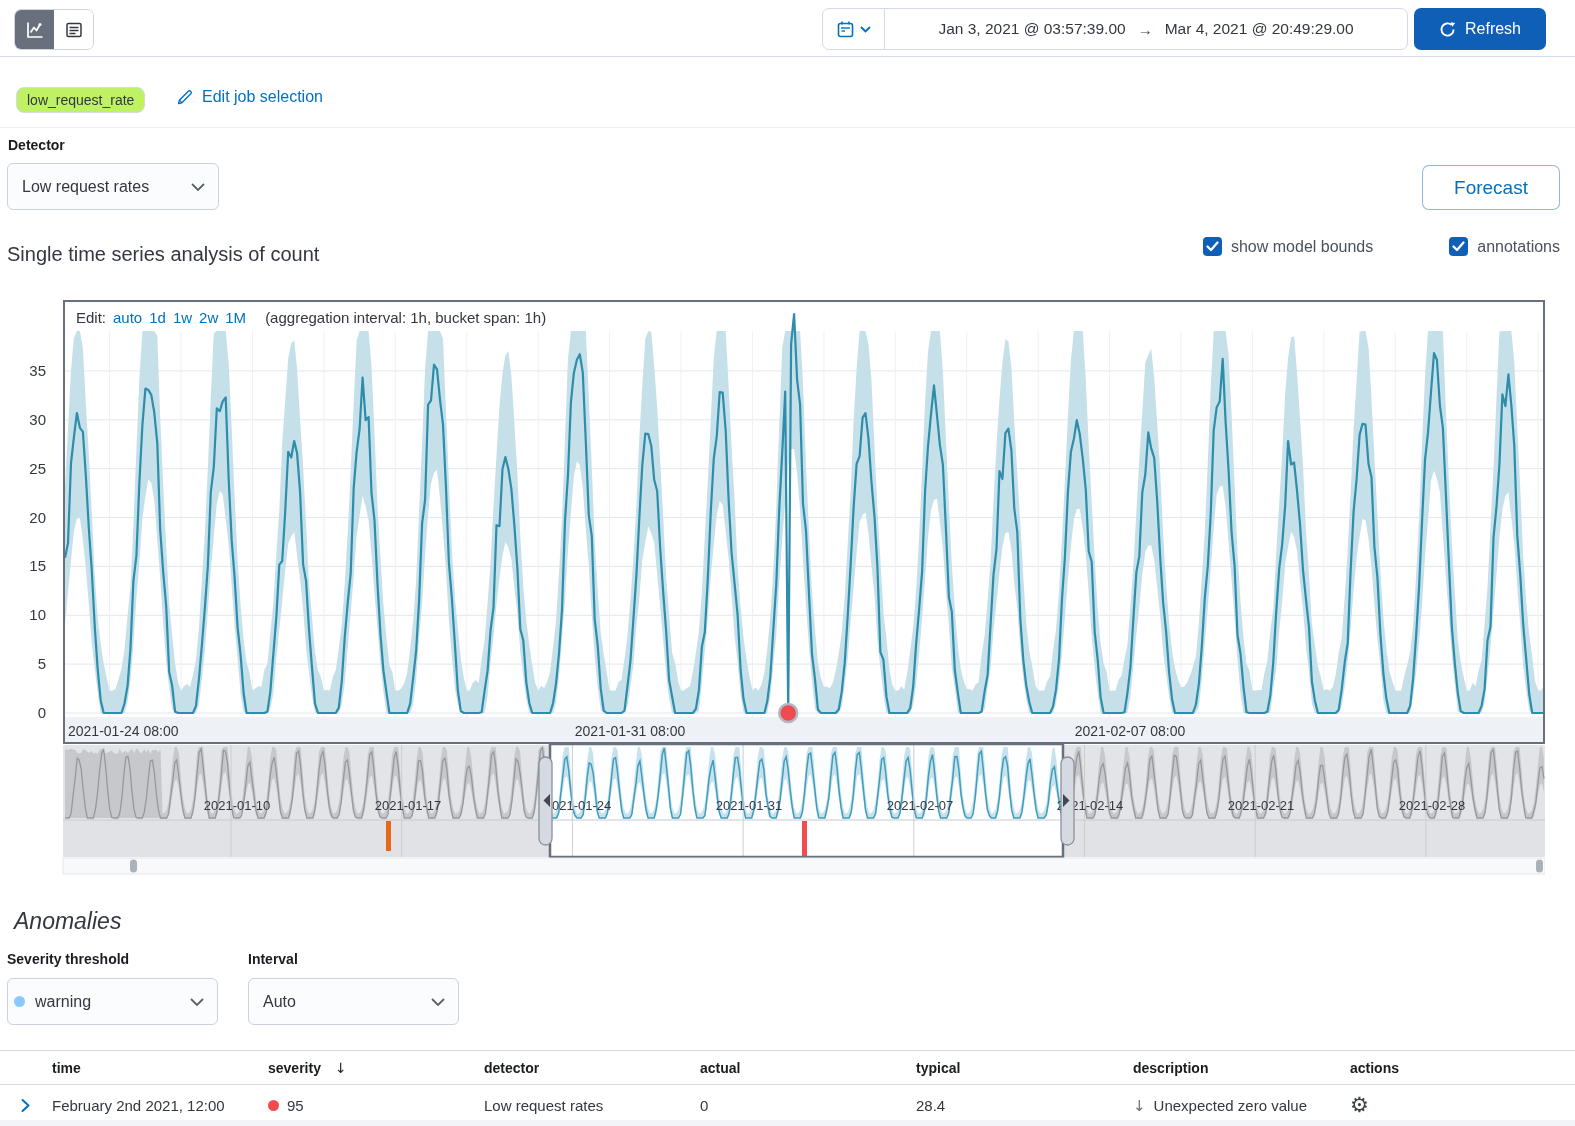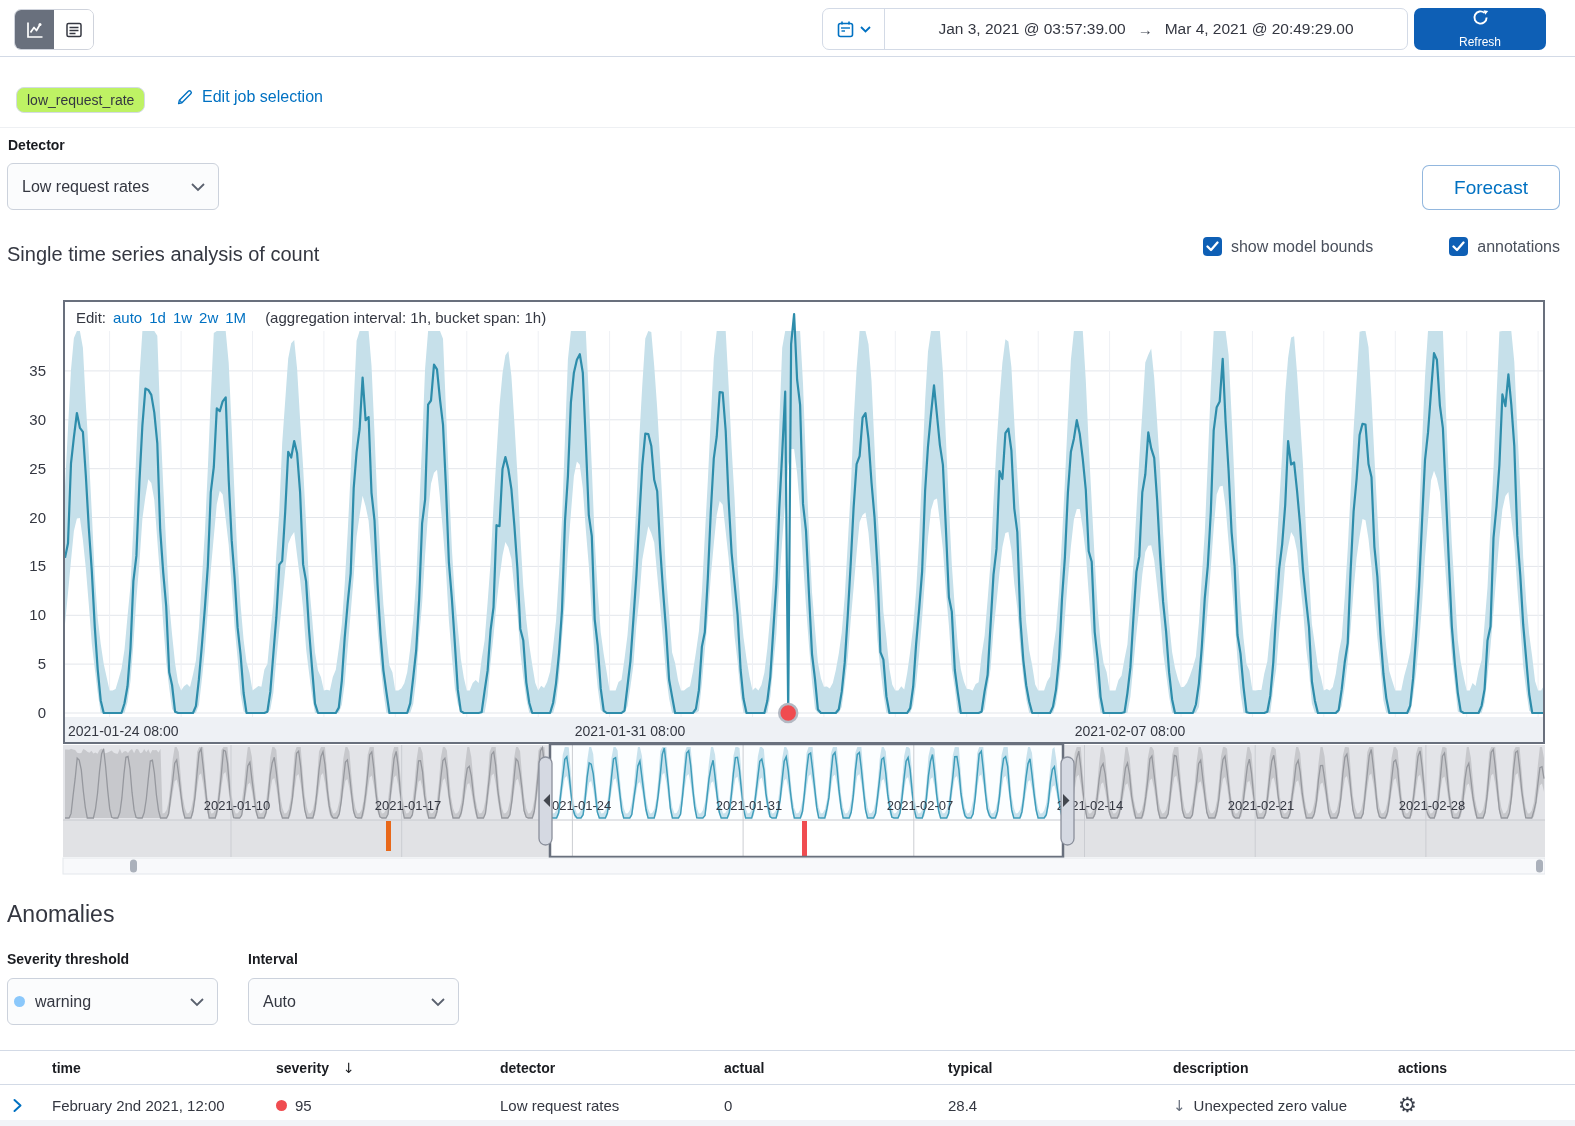--- a/index.html
+++ b/index.html
@@ -17,21 +17,21 @@
   
   .topbar{position:absolute;top:0;left:0;right:0;height:57px;border-bottom:1px solid var(--border);background:#fff;}
   .view-toggle{position:absolute;left:14px;top:9px;display:flex;border:1px solid #cfd3dc;border-radius:7px;overflow:hidden;background:#fff;}
   .vt-btn{width:39px;height:39px;display:flex;align-items:center;justify-content:center;border:none;background:#fff;padding:0;cursor:pointer;}
   .vt-btn.sel{background:#69707d;}
   .page-title{position:absolute;left:104px;top:10px;margin:0;font-size:29px;font-weight:500;color:var(--title);letter-spacing:-.3px;}
   .datepicker{position:absolute;left:822px;top:8px;width:586px;height:42px;background:#fff;border:1px solid var(--border);border-radius:7px;display:flex;align-items:stretch;}
   .cal-seg{width:62px;border-right:1px solid var(--border);display:flex;align-items:center;justify-content:center;gap:5px;cursor:pointer;}
   .date-text{flex:1;display:flex;align-items:center;justify-content:center;gap:12px;font-size:15.5px;color:var(--text);cursor:pointer;}
   .date-arrow{color:#3c414c;font-size:15px;}
-  .refresh-btn{position:absolute;left:1414px;top:8px;width:132px;height:42px;background:var(--fill);color:#fff;border:none;border-radius:7px;font-size:12px;font-weight:500;display:flex;align-items:center;justify-content:center;gap:9px;cursor:pointer;font-family:inherit;flex-direction:column;}
+  .refresh-btn{position:absolute;left:1414px;top:8px;width:132px;height:42px;background:var(--fill);color:#fff;border:none;border-radius:7px;font-size:16px;font-weight:500;display:flex;align-items:center;justify-content:center;gap:9px;cursor:pointer;font-family:inherit;}
 
   
   .job-badge{position:absolute;left:16px;top:87px;height:26px;padding:0 10px;border:1px solid var(--border);border-radius:8px;font-size:14px;font-weight:500;color:var(--text);display:flex;align-items:center;background:#bef264;}
   .edit-link{position:absolute;left:176px;top:88px;display:flex;gap:8px;align-items:center;color:var(--link);font-size:16px;cursor:pointer;text-decoration:none;}
   .divider2{position:absolute;top:127px;left:0;right:0;height:1px;background:#eef0f3;}
 
   
   .form-label{position:absolute;font-size:14px;font-weight:700;color:var(--title);}
   .select{position:absolute;background:#fbfcfd;border:1px solid #ccd2dc;border-radius:6px;display:flex;align-items:center;padding:0 36px 0 14px;color:var(--text);font-size:16px;cursor:pointer;}
   .select .chev{position:absolute;right:13px;top:50%;margin-top:-4px;}
@@ -45,25 +45,25 @@
 
   
   .chart-bg{position:absolute;left:63px;top:300px;width:1482px;height:444px;background:#fff;}
   #chart-svg{position:absolute;left:0;top:300px;}
   .chart-border{position:absolute;left:63px;top:300px;width:1482px;height:444px;border:2px solid #69707d;pointer-events:none;}
   .zoom-bar{position:absolute;left:65px;top:302px;height:30px;display:flex;align-items:center;font-size:15px;color:var(--text);padding-left:11px;gap:7px;}
   .zoom-bar a{color:var(--link);text-decoration:none;cursor:pointer;}
   .zoom-note{margin-left:12px;color:var(--text);}
 
   
-  .anom-title{position:absolute;left:7px;top:901px;margin:0;font-size:23px;font-weight:500;color:var(--text);}
+  .anom-title{position:absolute;left:7px;top:901px;margin:7px;font-size:23px;font-weight:500;color:var(--text);font-style:italic;}
   .dot{display:inline-block;border-radius:50%;}
   
   .tbl{position:absolute;left:0;top:1050px;right:0;}
-  .tr{display:grid;grid-template-columns:36px 216px 216px 216px 216px 217px 217px 1fr;padding-left:8px;align-items:center;gap:8px;}
+  .tr{display:grid;grid-template-columns:36px 216px 216px 216px 216px 217px 217px 1fr;padding-left:16px;align-items:center;}
   .tr.head{height:35px;border-top:1px solid var(--border);border-bottom:1px solid var(--border);font-size:14px;font-weight:700;color:var(--title);}
   .tr.row{height:41px;font-size:15px;color:var(--text);}
   .cell{display:flex;align-items:center;gap:8px;}
   .sort-arrow{font-family:"DejaVu Sans",sans-serif;font-size:14px;margin-left:6px;font-weight:400;}
   .desc-arrow{font-family:"DejaVu Sans",sans-serif;color:var(--muted);}
   .gear{font-family:"DejaVu Sans",sans-serif;font-size:21px;color:#3a3f4a;cursor:pointer;line-height:1;}
   .stripe{position:absolute;left:0;top:1120px;right:0;height:6px;background:#f2f4f8;}
 </style>
 </head>
 <body>

